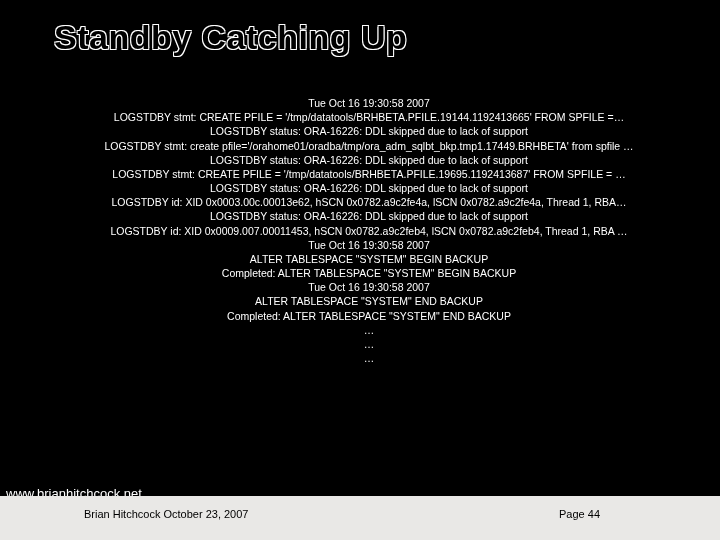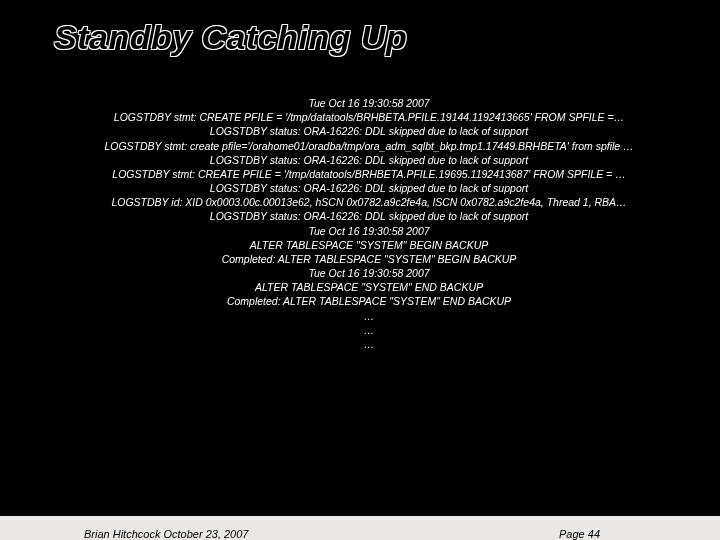--- a/index.html
+++ b/index.html
@@ -1,15 +1,15 @@
 <!DOCTYPE html>
 <html><head>
 <meta charset="utf-8">
 <style>
-  * { margin: 0; padding: 0; box-sizing: border-box; font-style: italic; }
+  * { margin: 0; padding: 0; box-sizing: border-box; }
   html, body { width: 720px; height: 540px; overflow: hidden; }
   body {
     background: #000;
     font-family: Arial, Helvetica, sans-serif;
     position: relative;
   }
   .slide {
     width: 720px;
     height: 540px;
     position: relative;
@@ -54,21 +54,21 @@
     left: 6px;
     top: 486px;
     font-size: 13px;
     color: #fff;
   }
   .footer {
     position: absolute;
     left: 0;
     right: 0;
     bottom: 0;
-    height: 24px;
+    height: 44px;
     background: #e9e8e6;
     color: #000;
     font-size: 11px;
   }
   .footer .author {
     position: absolute;
     left: 84px;
     top: 12px;
   }
   .footer .page {
@@ -88,30 +88,32 @@
   <div class="logblock">
     <div>Tue Oct 16 19:30:58 2007</div>
     <div>LOGSTDBY stmt: CREATE PFILE = '/tmp/datatools/BRHBETA.PFILE.19144.1192413665' FROM SPFILE =…</div>
     <div>LOGSTDBY status: ORA-16226: DDL skipped due to lack of support</div>
     <div>LOGSTDBY stmt: create pfile='/orahome01/oradba/tmp/ora_adm_sqlbt_bkp.tmp1.17449.BRHBETA' from spfile …</div>
     <div>LOGSTDBY status: ORA-16226: DDL skipped due to lack of support</div>
     <div>LOGSTDBY stmt: CREATE PFILE = '/tmp/datatools/BRHBETA.PFILE.19695.1192413687' FROM SPFILE = …</div>
     <div>LOGSTDBY status: ORA-16226: DDL skipped due to lack of support</div>
     <div>LOGSTDBY id: XID 0x0003.00c.00013e62, hSCN 0x0782.a9c2fe4a, lSCN 0x0782.a9c2fe4a, Thread 1, RBA…</div>
     <div>LOGSTDBY status: ORA-16226: DDL skipped due to lack of support</div>
+    <div>LOGSTDBY id: XID 0x0009.007.00011453, hSCN 0x0782.a9c2feb4, lSCN 0x0782.a9c2feb4, Thread 1, RBA …</div>
     <div>Tue Oct 16 19:30:58 2007</div>
     <div>ALTER TABLESPACE "SYSTEM" BEGIN BACKUP</div>
     <div>Completed: ALTER TABLESPACE "SYSTEM" BEGIN BACKUP</div>
     <div>Tue Oct 16 19:30:58 2007</div>
     <div>ALTER TABLESPACE "SYSTEM" END BACKUP</div>
     <div>Completed: ALTER TABLESPACE "SYSTEM" END BACKUP</div>
     <div>…</div>
     <div>…</div>
     <div>…</div>
   </div>
 
+  <div class="url">www.brianhitchcock.net</div>
 
   <div class="footer">
     <span class="author">Brian Hitchcock  October 23, 2007</span>
     <span class="page">Page 44</span>
   </div>
 
 </div>
 
 </body></html>

